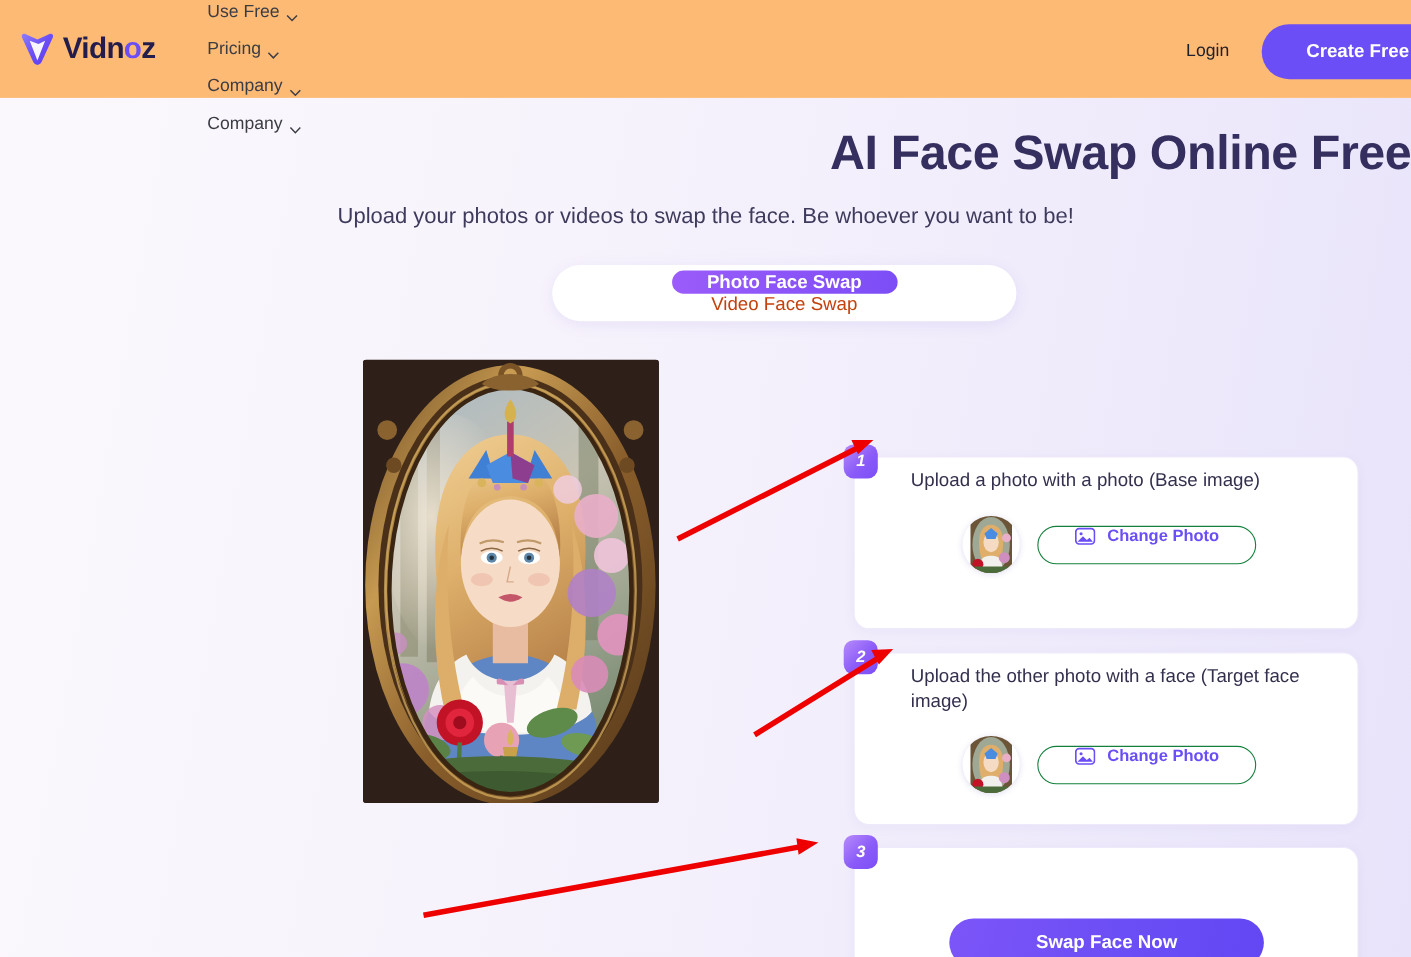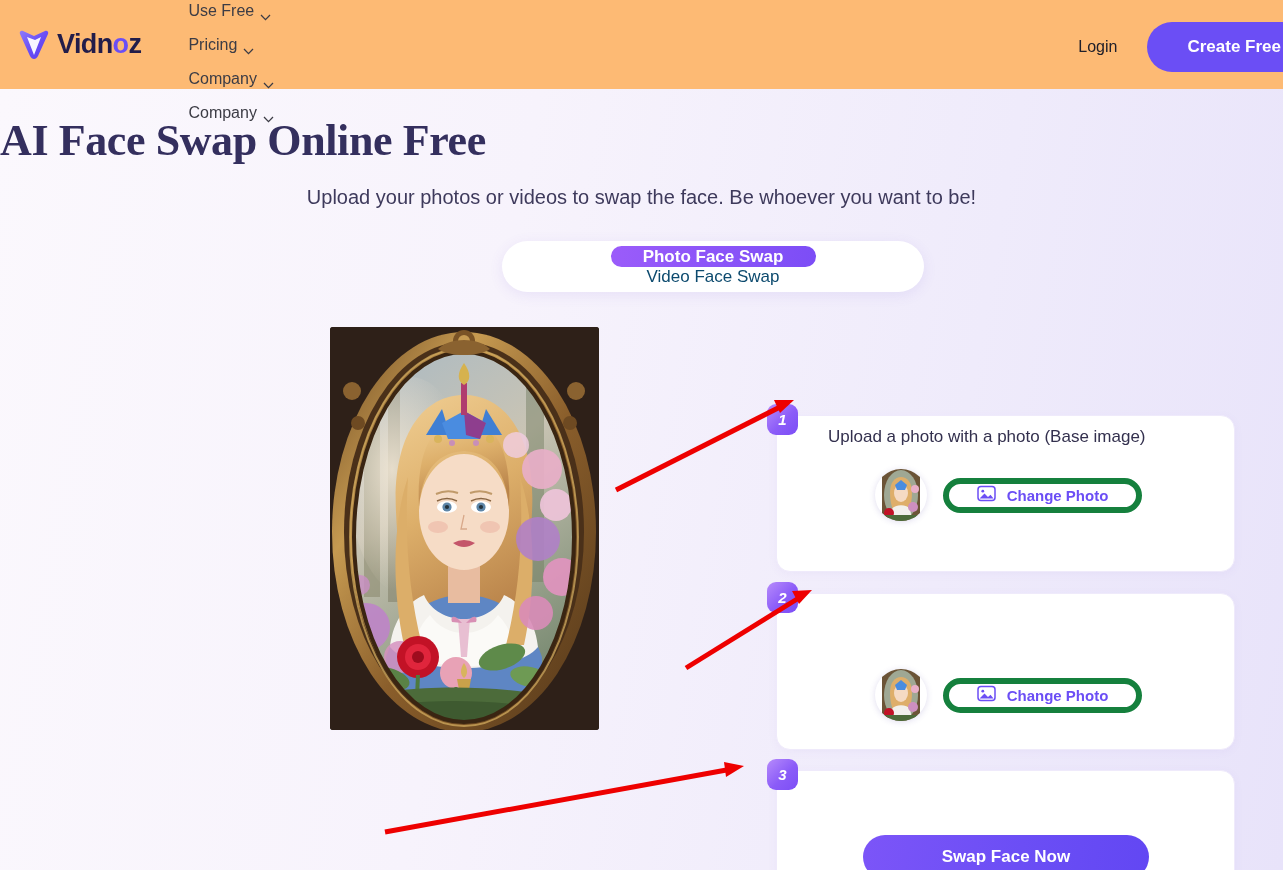--- a/index.html
+++ b/index.html
@@ -104,26 +104,25 @@
     width: 1283px;
     height: 781px;
     background: linear-gradient(100deg, #FBF8FD 0%, #F7F3FC 38%, #EFEBFB 72%, #E8E3FA 100%);
     overflow: hidden;
   }
 
   .hero-title {
     position: absolute;
     top: 26px;
     width: 1283px;
-    text-align: left;
+    text-align: right;
     font-size: 44px;
     font-weight: bold;
     color: #342F5E;
     letter-spacing: -0.4px;
-    font-family: Liberation Serif, serif;
   }
   .hero-sub {
     position: absolute;
     top: 97px;
     width: 1283px;
     text-align: center;
     font-size: 20px;
     color: #3E3A5C;
   }
 
@@ -152,21 +151,21 @@
     cursor: pointer;
     font-weight: bold;
   }
   .tab.active {
     width: 205px;
     background: linear-gradient(100deg, #9B5CFA 0%, #7C4DF6 100%);
     color: #ffffff;
   }
   .tab.inactive {
     flex: 1;
-    color: #0c4a6e;
+    color: #c2410c;
     font-weight: normal;
   }
 
   
   .preview {
     position: absolute;
     left: 330px;
     top: 238px;
     width: 269px;
     height: 403px;
@@ -243,25 +242,24 @@
   .thumb-inner {
     width: 38px;
     height: 52px;
     overflow: hidden;
     border-radius: 2px;
   }
 
   .change-photo {
     width: 199px;
     height: 35px;
-    border: 6px solid #15803d;
+    border: 1px solid #15803d;
     border-radius: 18px;
     background: #ffffff;
     display: flex;
-    align-items: center;
     justify-content: center;
     gap: 11px;
     cursor: pointer;
   }
   .change-photo .label {
     font-size: 15px;
     font-weight: bold;
     color: #6B4EF5;
   }
 
@@ -537,20 +535,21 @@
             <path d="M2.5 13.5 L7.5 8.5 L11 12 L13.5 9.8 L16.5 13.5 Z" fill="#6B4EF5"></path>
           </svg>
         </span>
         <span class="label">Change Photo</span>
       </div>
     </div>
   </div>
 
   <div class="card" id="card2">
     <div class="badge">2</div>
+    <div class="card-title">Upload the other photo with a face (Target face image)</div>
     <div class="upload-row">
       <div class="thumb">
         <div class="thumb-inner">
           <svg width="38" height="52" viewBox="0 0 38 52">
             <rect width="38" height="52" fill="#6B5437"></rect>
             <ellipse cx="19" cy="26" rx="17" ry="25" fill="#9FA894"></ellipse>
             <path d="M8 24 C8 13 13 8 19 8 C25 8 30 13 30 24 C30 34 27 42 25 46 L13 46 C11 42 8 34 8 24 Z" fill="#DEAE6A"></path>
             <ellipse cx="19" cy="24" rx="7" ry="9" fill="#F5DAC4"></ellipse>
             <path d="M13 16 L19 11 L25 16 L23 21 L15 21 Z" fill="#4A8CE0"></path>
             <path d="M10 40 C13 35 25 35 28 40 L30 50 L8 50 Z" fill="#F2F0EC"></path>

